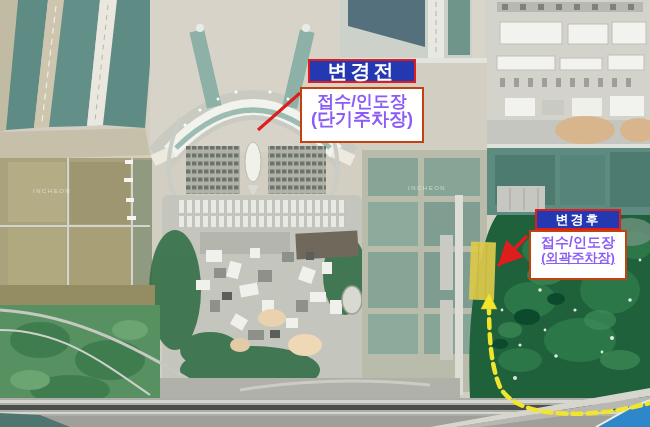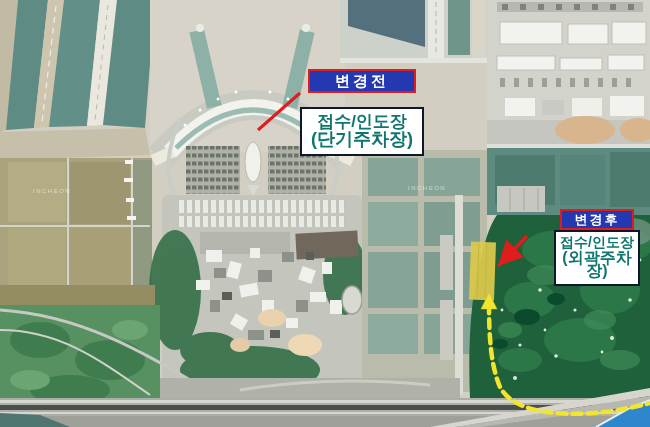--- a/index.html
+++ b/index.html
@@ -2,29 +2,29 @@
 <html><head>
 <meta charset="utf-8">
 <style>
   html,body{margin:0;padding:0;background:#fff;}
   .stage{position:relative;width:650px;height:427px;overflow:hidden;
          font-family:"Liberation Sans","DejaVu Sans",sans-serif;background:#d2cec1;}
   .stage svg{position:absolute;left:0;top:0;}
   
   .callout{position:absolute;text-align:center;font-weight:bold;z-index:5;}
   .callout .hd{background:#2438b2;color:#fff;border:2px solid #df1d1d;letter-spacing:3px;}
-  .callout .bd{background:#fff;border:2px solid #0f172a;color:#0f766e;padding:2px 0 7px;}
+  .callout .bd{background:#fff;border:2px solid #c2410c;color:#8b5cf6;padding:2px 0 14px;}
   .c-before{left:300px;top:55px;width:124px;}
-  .c-before .hd{margin:14px 8px;font-size:15px;line-height:20px;}
+  .c-before .hd{margin:4px 8px;font-size:20px;line-height:20px;}
   .c-before .l1{font-size:17px;line-height:21px;}
   .c-before .l2{font-size:18px;line-height:15px;}
-  .c-after{left:554px;top:209px;width:86px;}
+  .c-after{left:529px;top:209px;width:98px;}
   .c-after .hd{margin:0 6px;font-size:13px;line-height:17px;letter-spacing:2px;}
   .c-after .l1{font-size:14px;line-height:17px;}
-  .c-after .l2{font-size:16px;line-height:13px;}
+  .c-after .l2{font-size:13px;line-height:13px;text-decoration:underline;}
   .gl{fill:#ffffff;opacity:.55;font-size:6px;letter-spacing:1.5px;font-family:"Liberation Sans",sans-serif;}
 </style>
 </head>
 <body>
 
 <div class="stage">
 
 <svg width="650" height="427" viewBox="0 0 650 427">
   <defs>
     <pattern id="pkRows" width="6" height="8" patternUnits="userSpaceOnUse">

